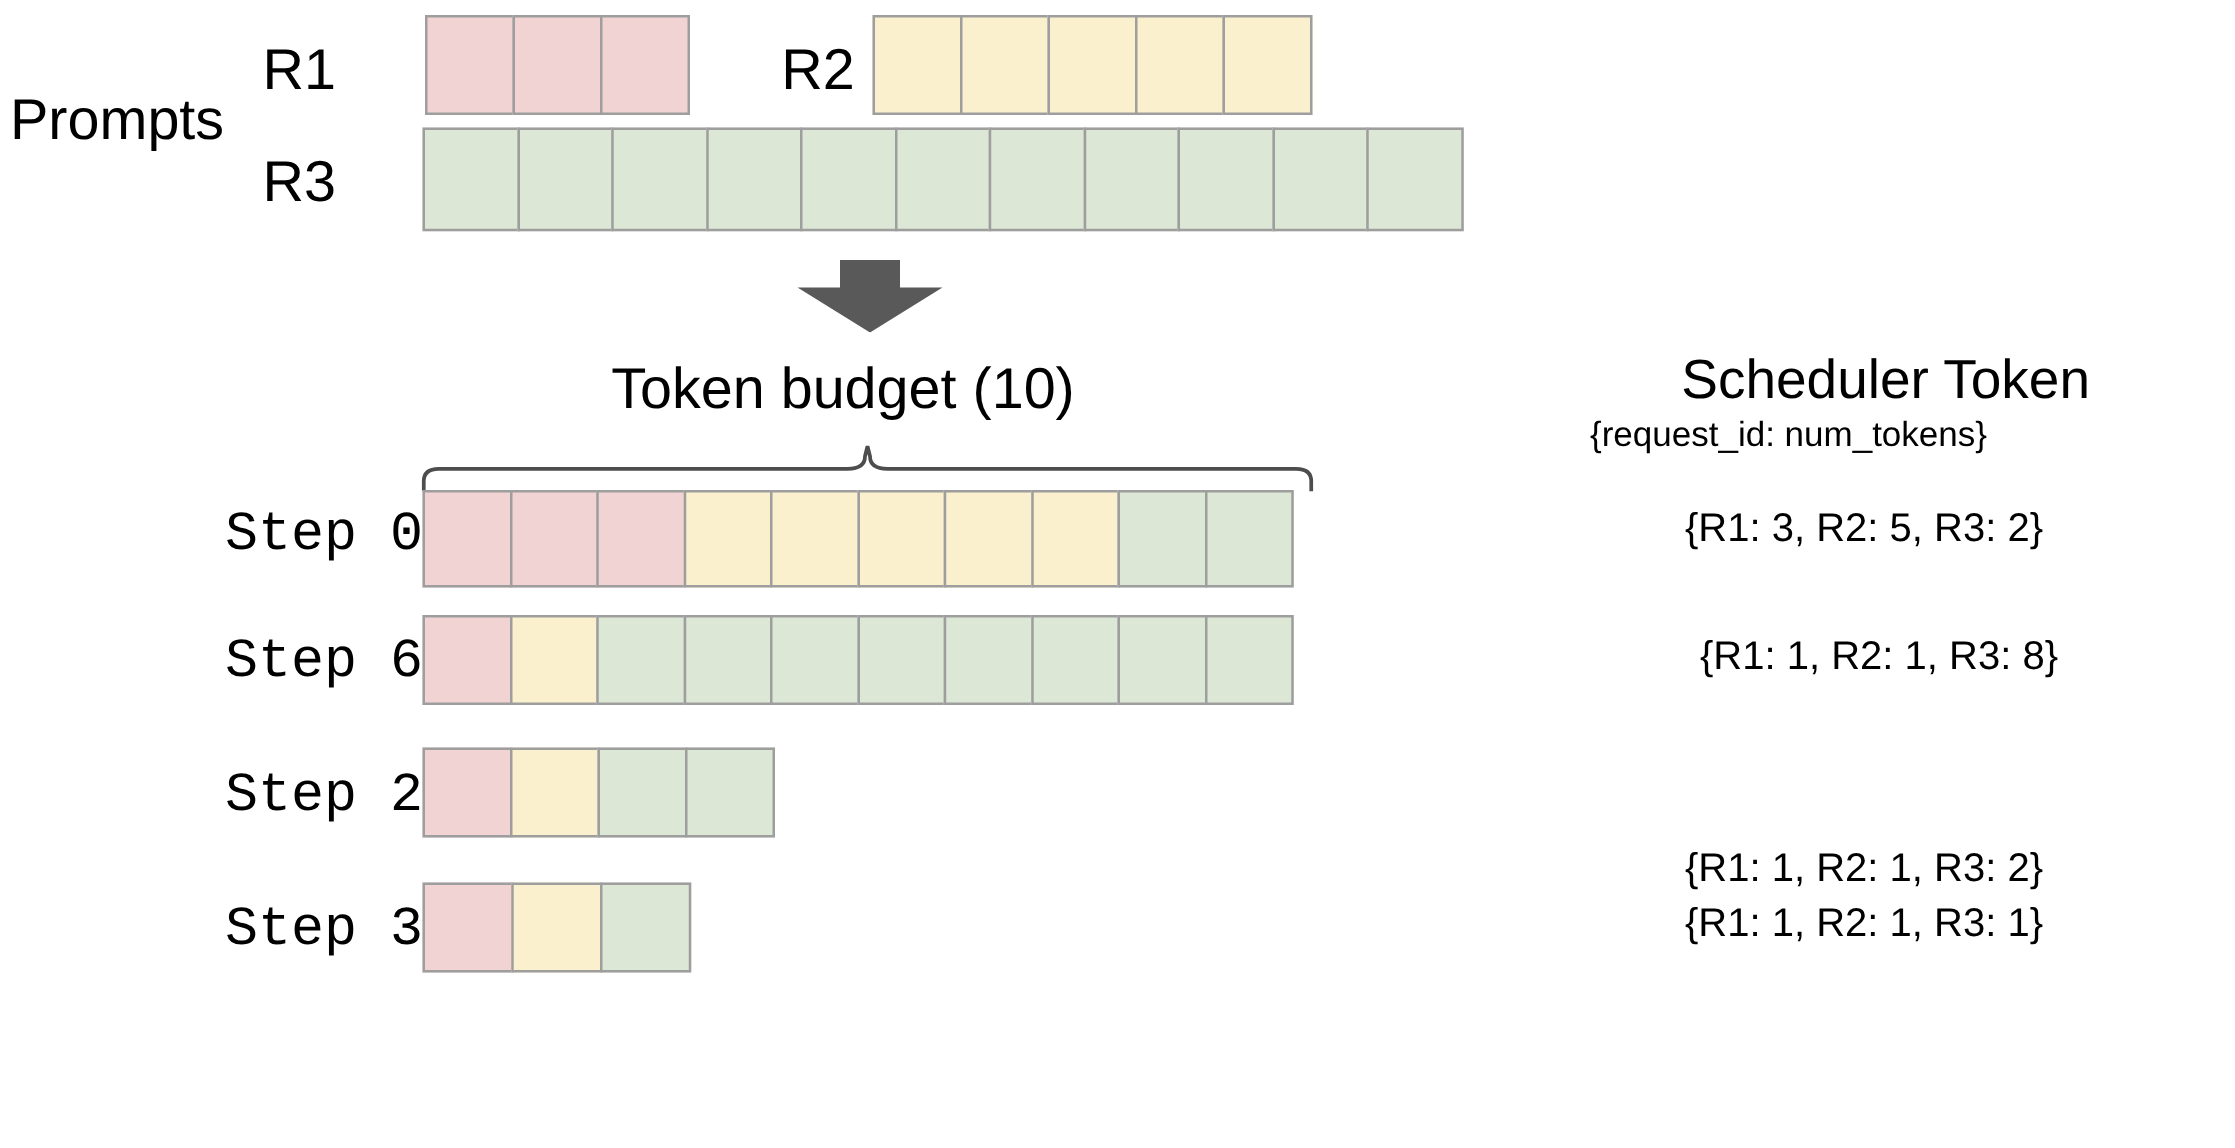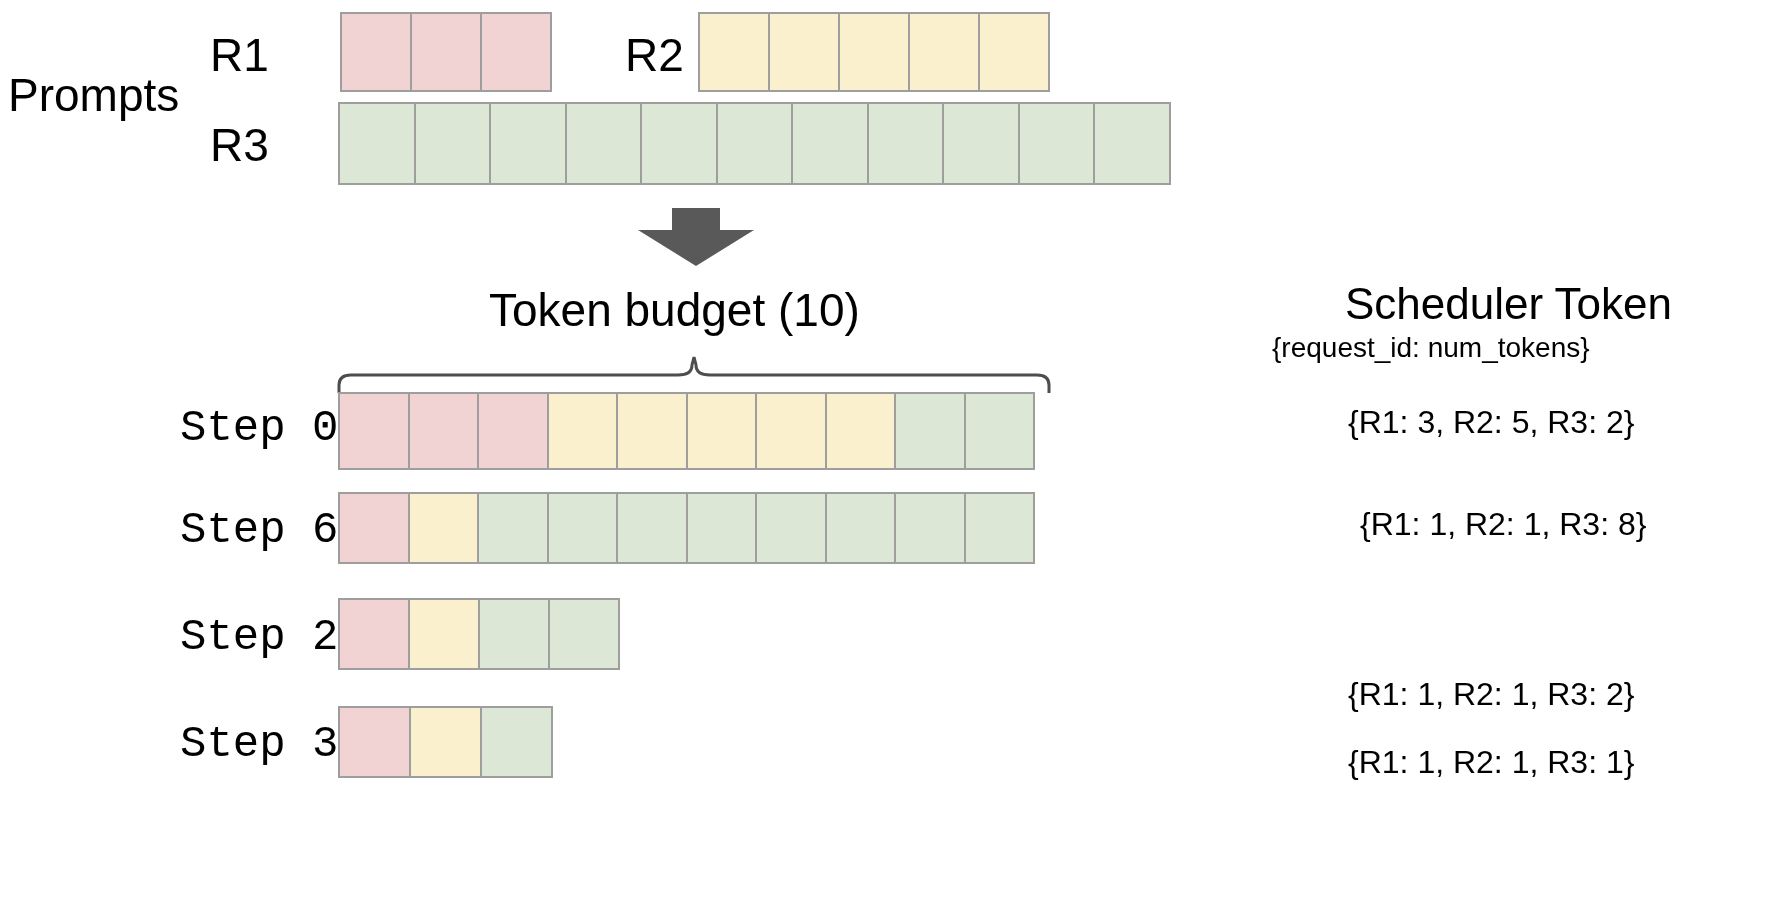--- a/index.html
+++ b/index.html
@@ -148,15 +148,15 @@
       <div class="cell c-yellow" style="width: 73px; height: 100%;"></div>
       <div class="cell c-green" style="width: 73px; height: 100%;"></div>
     </div>
 
   <div class="title-sched">Scheduler Token</div>
   <div class="sub-sched">{request_id: num_tokens}</div>
 
   <div class="sched-row" style="top:404px;">{R1: 3, R2: 5, R3: 2}</div>
   <div class="sched-row" style="top:506px;margin-left:12px;">{R1: 1, R2: 1, R3: 8}</div>
   <div class="sched-row" style="top:637px;margin-top:39px;">{R1: 1, R2: 1, R3: 2}</div>
-  <div class="sched-row" style="top:744px;">{R1: 1, R2: 1, R3: 1}</div>
+  <div class="sched-row" style="top:720px;">{R1: 1, R2: 1, R3: 1}</div>
 
 </div>
 
 </body></html>

